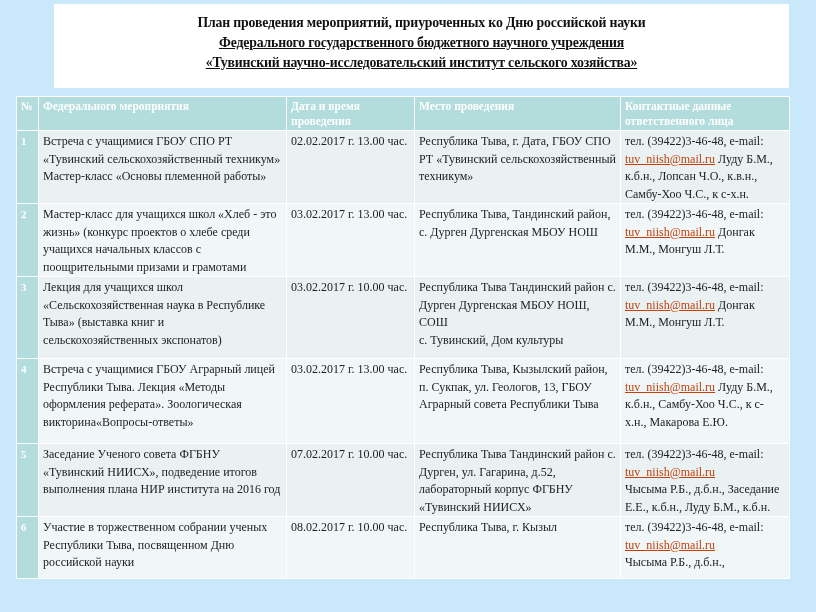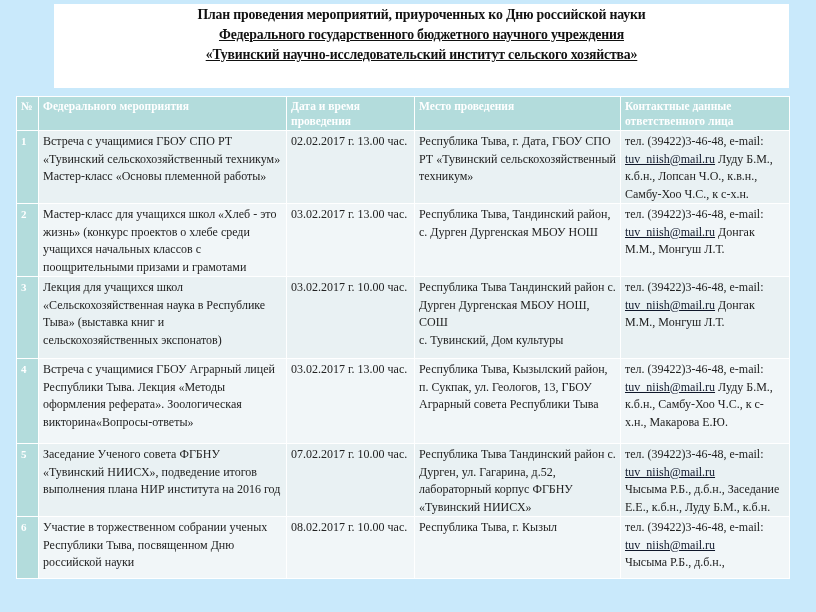--- a/index.html
+++ b/index.html
@@ -9,21 +9,21 @@
     overflow: hidden;
     font-family: "Liberation Serif", serif;
   }
   .title-box {
     position: absolute;
     left: 54px; top: 4px;
     width: 735px; height: 84px;
     background: #ffffff;
     text-align: center;
     box-sizing: border-box;
-    padding-top: 0;
+    padding-top: 8px;
   }
   .title-line {
     font-weight: bold;
     font-size: 15px;
     line-height: 20px;
     color: #111;
     letter-spacing: -0.2px;
     transform: scaleX(0.92);
   }
   .title-line.u { text-decoration: underline; }
@@ -56,21 +56,21 @@
   table.events td { background: #e9f1f3; }
   table.events tr.alt td { background: #f1f6f8; }
   table.events td.num {
     background: #b3dcdc !important;
     color: #ffffff;
     font-weight: bold;
     font-size: 11px;
     padding-left: 4px;
   }
   .email {
-    color: #0f172a;
+    color: #c2410c;
     text-decoration: underline;
   }
   .line { display: block; }
 </style>
 </head>
 <body>
 
 <div class="title-box">
   <div class="title-line">План проведения мероприятий, приуроченных ко Дню российской науки</div>
   <div class="title-line u">Федерального государственного бюджетного научного учреждения</div>

